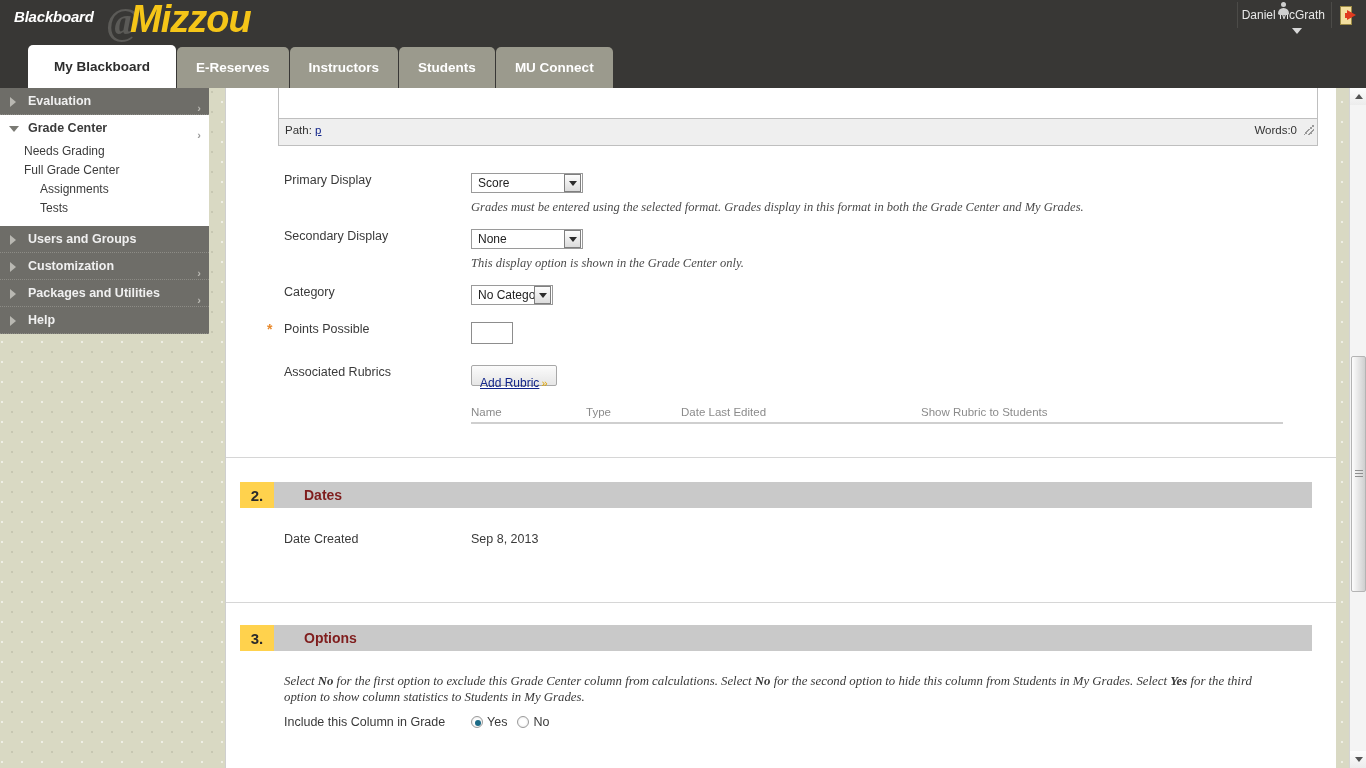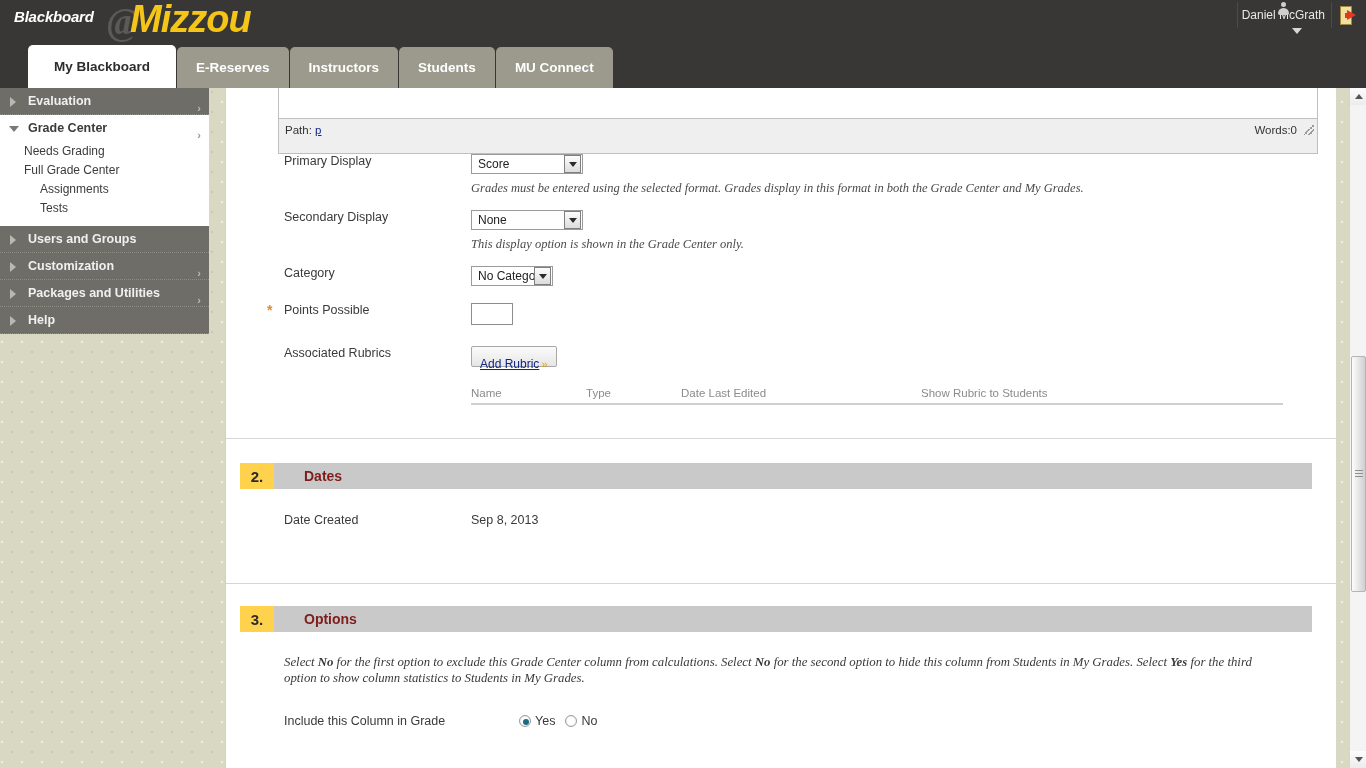--- a/index.html
+++ b/index.html
@@ -193,21 +193,21 @@
     margin: 0 18px 0 52px;
   }
   #editor-body {
     height: 30px;
     border-left: 1px solid #bfbfbf;
     border-right: 1px solid #bfbfbf;
     background: #fff;
   }
   #pathbar {
     position: relative;
-    height: 36px; line-height: 22px;
+    height: 28px; line-height: 22px;
     background: #efefef;
     border: 1px solid #bfbfbf;
     font-size: 11.5px;
     color: #333;
     padding-left: 6px;
   }
   #pathbar .plink { color: #11248a; text-decoration: underline; cursor: pointer; }
   #pathbar .words { position: absolute; right: 20px; top: 0; color: #333; }
   #pathbar .grip {
     position: absolute; right: 3px; top: 6px;
@@ -504,21 +504,21 @@
     <div id="editor-tail">
       <div id="editor-body"></div>
       <div id="pathbar">
         <span>Path:</span>
         <span class="plink">p</span>
         <span class="words">Words:0</span>
         <span class="grip"></span>
       </div>
     </div>
 
-    <div class="frow" style="height:56px;">
+    <div class="frow" style="margin-top:27px; height:56px;">
       <span class="flabel" style="top:0;">Primary Display</span>
       <div class="fctrl">
         <span class="sel w1">
           <span class="txt">Score</span>
           <span class="btn">
               <i></i>
             </span>
         </span>
         <div class="fhint" style="margin-top:7px;">Grades must be entered using the selected format. Grades display in this format in both the Grade Center and My Grades.</div>
       </div>
@@ -593,21 +593,21 @@
 
     <div class="step" style="margin-top:22px;">
       <span class="num">3.</span>
       <span class="ttl">Options</span>
     </div>
 
     <div class="optnote" style="margin:22px 50px 0 58px;">
       <span>Select </span><b>No</b><span> for the first option to exclude this Grade Center column from calculations. Select </span><b>No</b><span> for the second option to hide this column from Students in My Grades. Select </span><b>Yes</b><span> for the third option to show column statistics to Students in My Grades.</span>
     </div>
 
-    <div class="frow" style="margin-top:28px;padding-left:48px;">
+    <div class="frow" style="margin-top:10px;">
       <span class="flabel" style="top:0; line-height:14px;">
         <span>Include this Column in Grade</span><br>
         
       </span>
       <div class="fctrl">
         <span class="radio on"></span><span class="radiolabel">Yes</span><span class="radio"></span><span class="radiolabel">No</span>
       </div>
     </div>
 
   </div>

